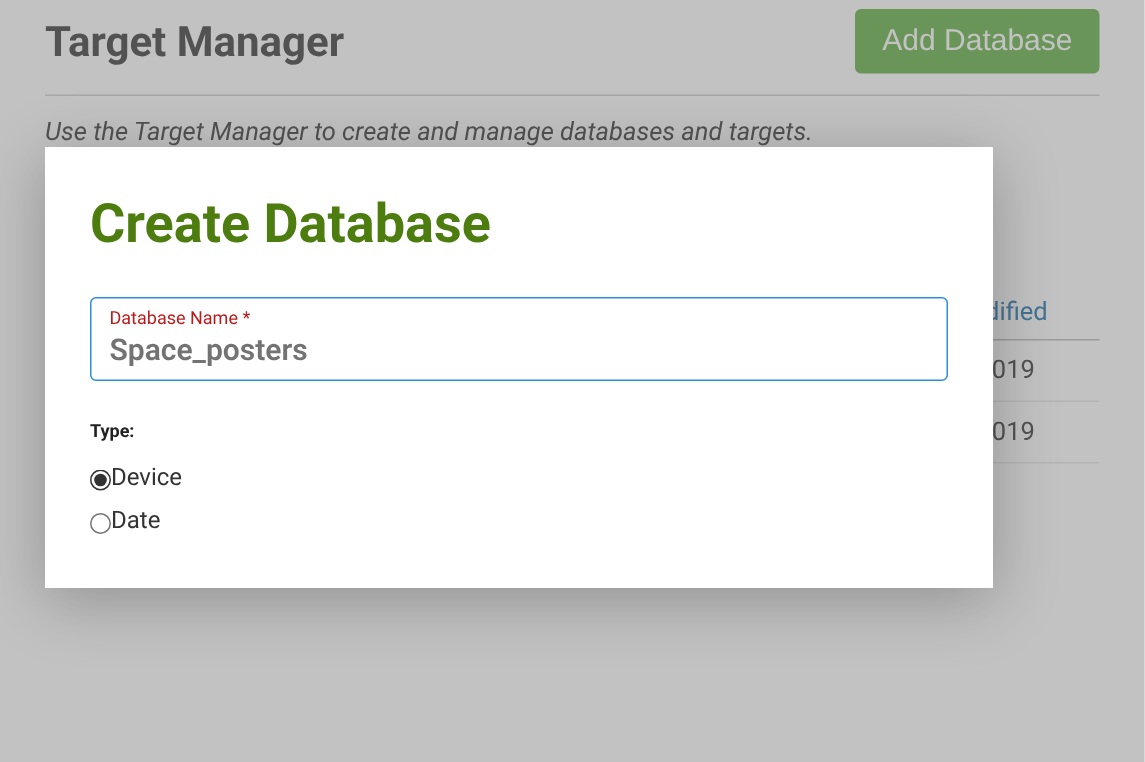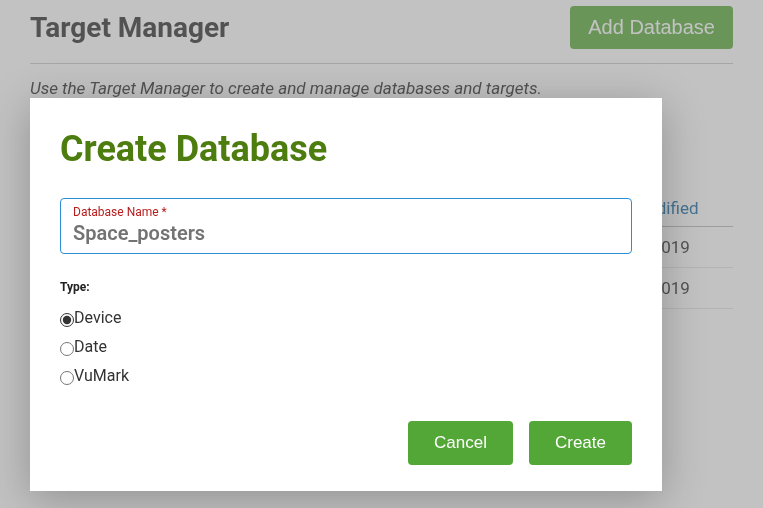--- a/index.html
+++ b/index.html
@@ -177,24 +177,16 @@
 
     <div class="radio-group">
       <label>
         <input type="radio" name="dbtype" checked="" style="">
         <span>Device</span>
       </label>
       <label>
         <input type="radio" name="dbtype" style="">
         <span>Date</span>
       </label>
-      <label>
-        <input type="radio" name="dbtype" style="">
-        <span>VuMark</span>
-      </label>
     </div>
 
-    <div class="modal-actions">
-      <button class="btn">Cancel</button>
-      <button class="btn">Create</button>
-    </div>
   </div>
 </div>
 
 </body></html>

